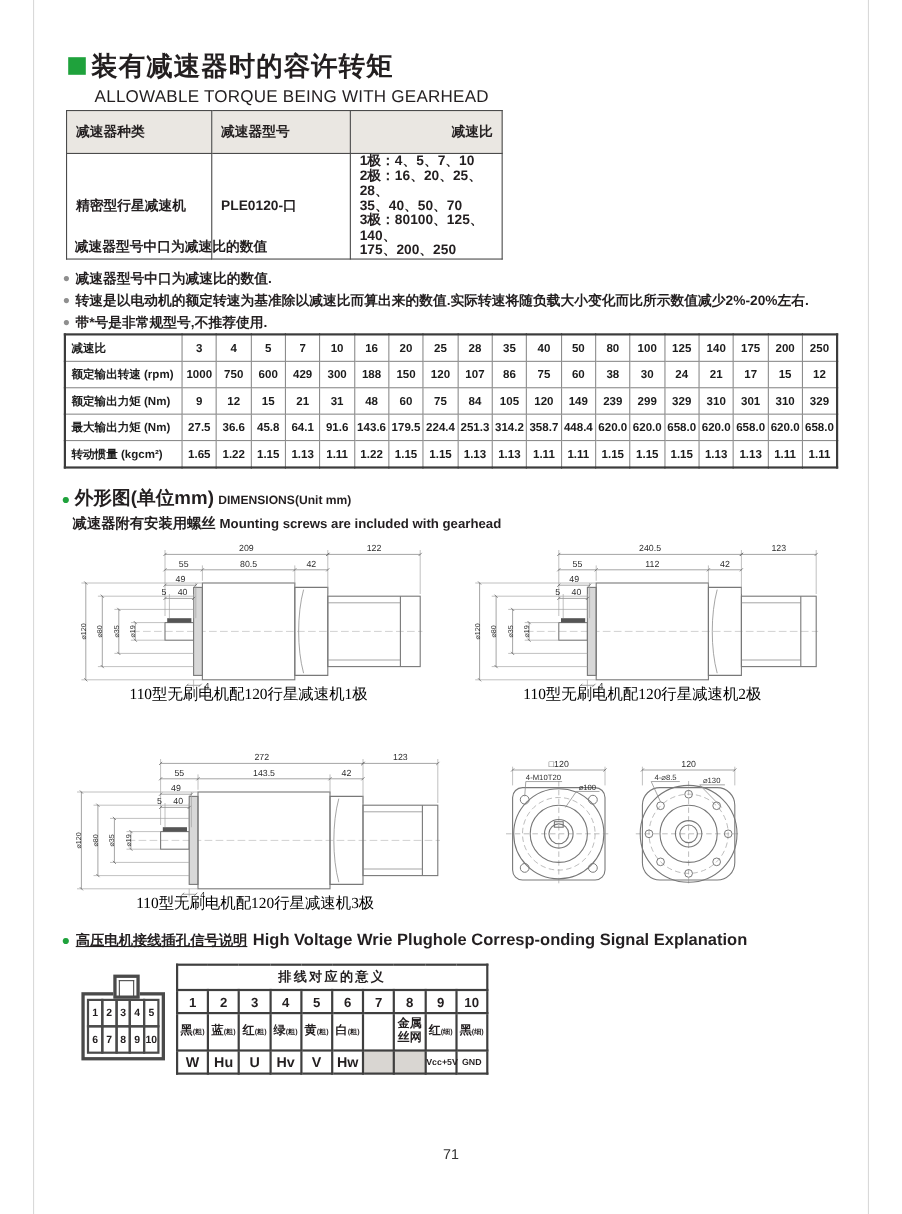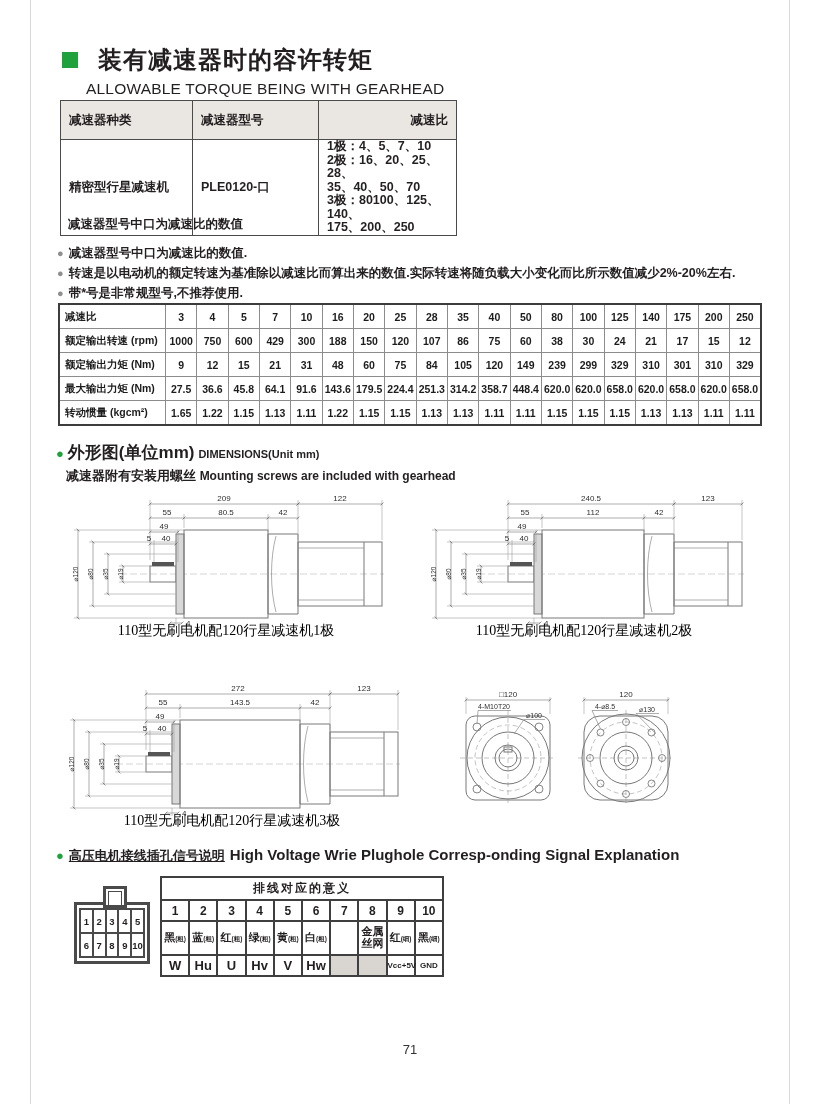--- a/index.html
+++ b/index.html
@@ -3,21 +3,21 @@
 <meta charset="utf-8">
 <style>
   html,body{margin:0;padding:0;background:#ffffff;}
   .page{position:relative;width:820px;height:1104px;background:#fff;overflow:hidden;
         font-family:"Liberation Sans","DejaVu Sans",sans-serif;color:#231f20;}
   .edge{position:absolute;top:0;bottom:0;width:1px;background:#d9d9d9;}
   .edge.l{left:30px}.edge.r{right:30px}
 
   
   .title-block{position:absolute;left:62px;top:44px;}
-  .title-row{display:flex;align-items:center;gap:20px;}
+  .title-row{display:flex;align-items:center;gap:5px;}
   .green-sq{width:16px;height:16px;background:#1fa23c;flex:0 0 auto;}
   .title-cn{font-size:24px;font-weight:700;letter-spacing:1px;}
   .title-en{font-size:15.5px;font-weight:400;margin:4px 0 0 24px;letter-spacing:.2px;}
 
   
   .t1{position:absolute;left:60px;top:100px;border-collapse:collapse;table-layout:fixed;width:396px;}
   .t1 col:nth-child(1){width:132px}.t1 col:nth-child(2){width:126px}.t1 col:nth-child(3){width:138px}
   .t1 th,.t1 td{border:1px solid #4b4b4b;margin-top:38px;}
   .t1 th{background:#eae7e2;height:38px;font-size:12.5px;font-weight:700;text-align:left;padding:0 8px;}
   .t1 th.right{text-align:right;}

